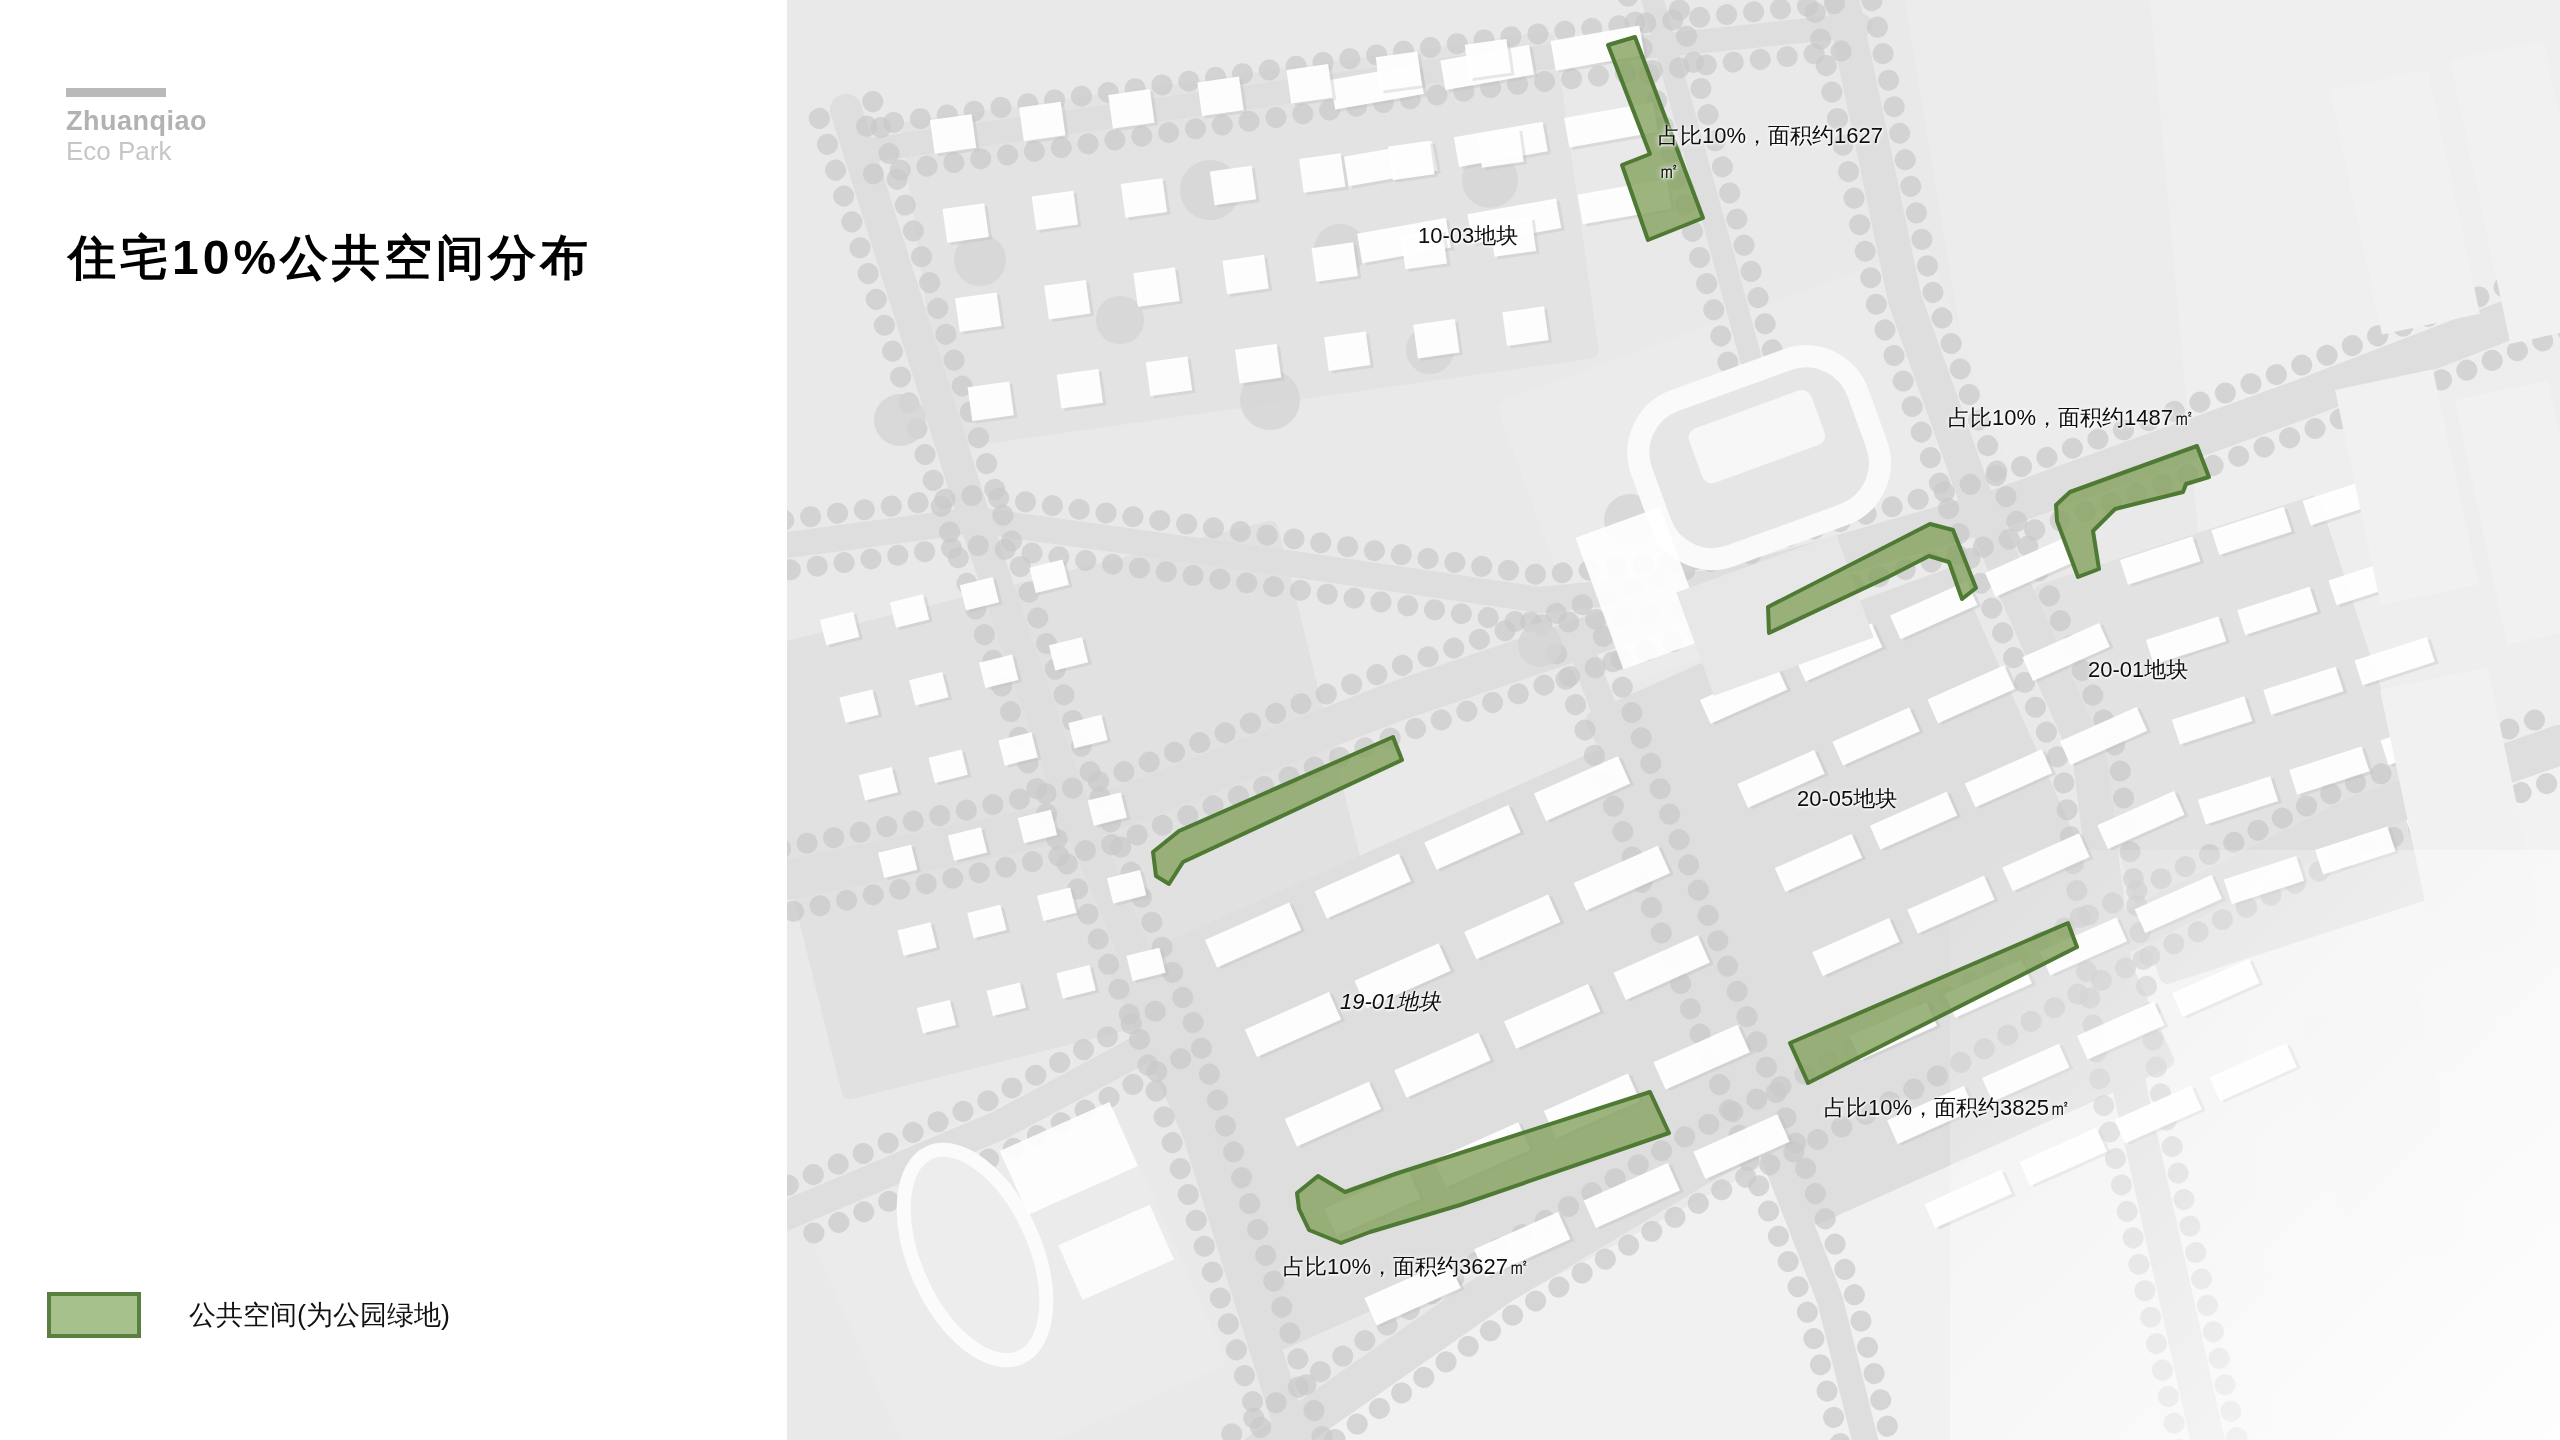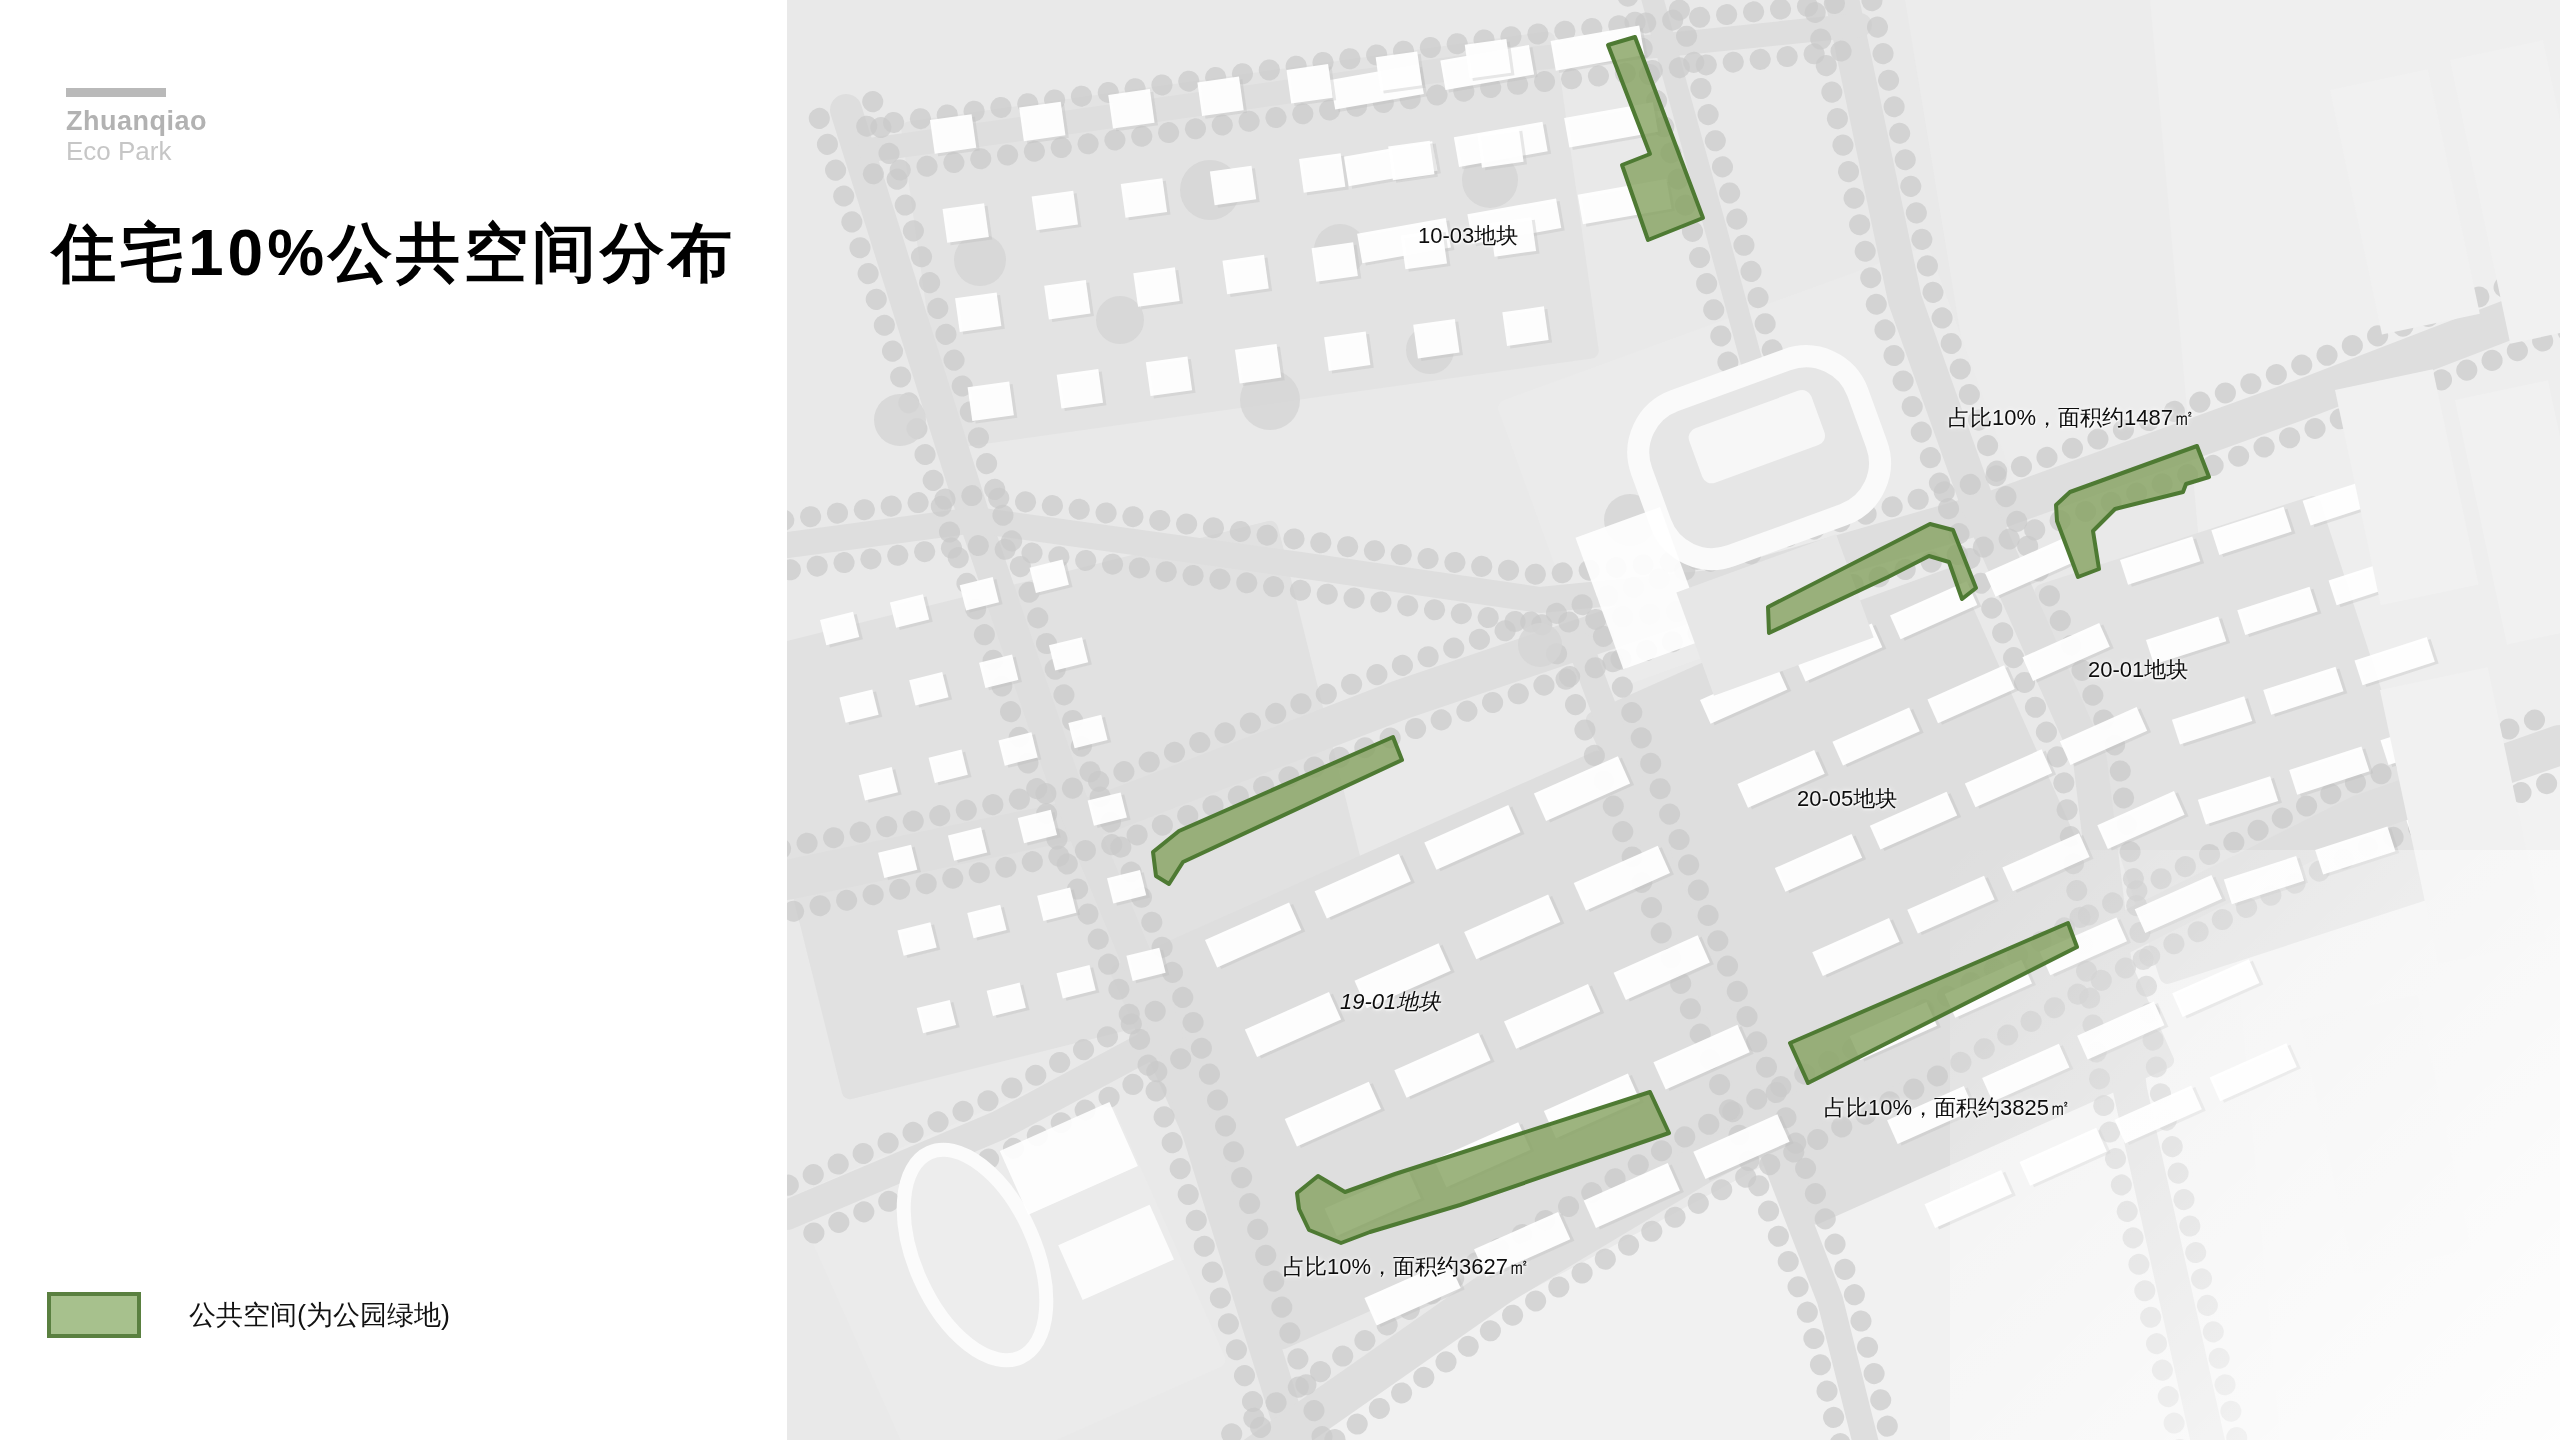--- a/index.html
+++ b/index.html
@@ -7,22 +7,22 @@
        font-family:"Liberation Sans",sans-serif;}
   .stage{position:absolute;inset:0;}
 
   #plan{position:absolute;left:787px;top:0;}
 
   .logo{position:absolute;left:66px;top:88px;}
   .logo-bar{width:100px;height:9px;background:#b9b9b9;margin-bottom:10px;}
   .logo-name{font-size:27px;font-weight:bold;color:#b2b2b2;letter-spacing:.5px;line-height:1.1;}
   .logo-tagline{font-size:26px;color:#c6c6c6;line-height:1.15;}
 
-  .page-title{position:absolute;left:52px;top:210px;margin:0;
-              font-size:64px;font-weight:900;color:#000;letter-spacing:4px;white-space:nowrap;}
+  .page-title{position:absolute;left:52px;top:210px;margin:16px;
+              font-size:48px;font-weight:900;color:#000;letter-spacing:4px;white-space:nowrap;}
 
   #label-layer{position:absolute;inset:0;pointer-events:none;}
   .map-label{position:absolute;font-size:22px;color:#0d0d0d;line-height:1.6;
              white-space:pre-line;
              text-shadow:0 0 6px #fff,0 0 3px #fff,1px 1px 2px #fff;}
 
   .legend{position:absolute;left:47px;top:1292px;display:flex;align-items:center;justify-content:flex-end;}
   .legend-swatch{width:94px;height:46px;box-sizing:border-box;border:4px solid #5a8040;background:#a7c18d;}
   .legend-label{font-size:27px;color:#111;margin-left:48px;}
 </style>
@@ -374,20 +374,22 @@
         <polygon points="1650,1092 1669,1133 1460,1205 1370,1232 1341,1243 1309,1230 1299,1209 1297,1193 1318,1176 1345,1192 1395,1174" fill="#87a463" fill-opacity="0.82" stroke="#4e7a33" stroke-width="4" stroke-linejoin="round"></polygon>
         <polygon points="2068,923 2077,947 1808,1083 1790,1043" fill="#87a463" fill-opacity="0.82" stroke="#4e7a33" stroke-width="4" stroke-linejoin="round"></polygon>
       </g>
   </svg>
 
   <div id="label-layer">
       <div class="map-label plot-label" style="left: 1418px; top: 170px; margin-top: 48px;">10-03地块</div>
       <div class="map-label plot-label" style="left: 2088px; top: 652px;">20-01地块</div>
       <div class="map-label plot-label" style="left: 1797px; top: 781px;">20-05地块</div>
       <div class="map-label plot-label" style="left: 1340px; top: 984px; font-style: italic;">19-01地块</div>
+      <div class="map-label area-label" style="left: 1658px; top: 118px; width: 280px;">占比10%，面积约1627
+㎡</div>
       <div class="map-label area-label" style="left: 1948px; top: 400px;">占比10%，面积约1487㎡</div>
       <div class="map-label area-label" style="left: 1824px; top: 1090px; text-align: right;">占比10%，面积约3825㎡</div>
       <div class="map-label area-label" style="left: 1283px; top: 1249px;">占比10%，面积约3627㎡</div>
     </div>
 
   <div class="logo">
     <div class="logo-bar"></div>
     <div class="logo-name">Zhuanqiao</div>
     <div class="logo-tagline">Eco Park</div>
   </div>

